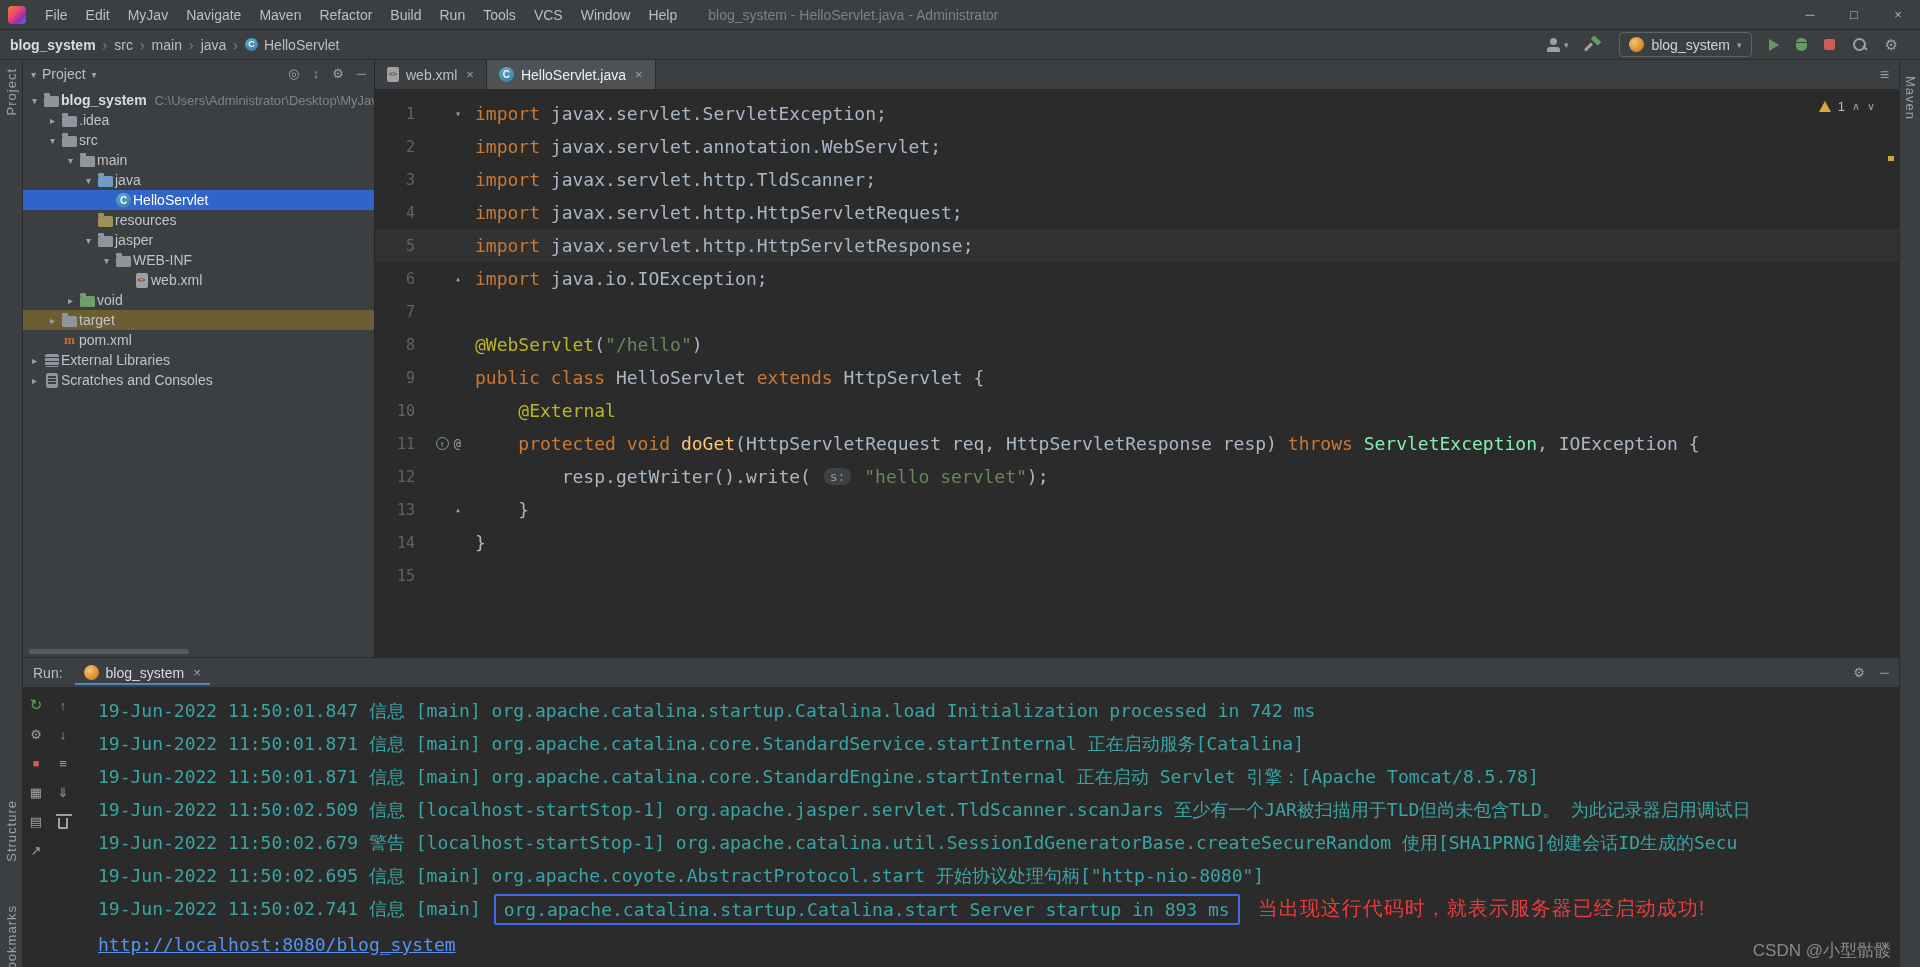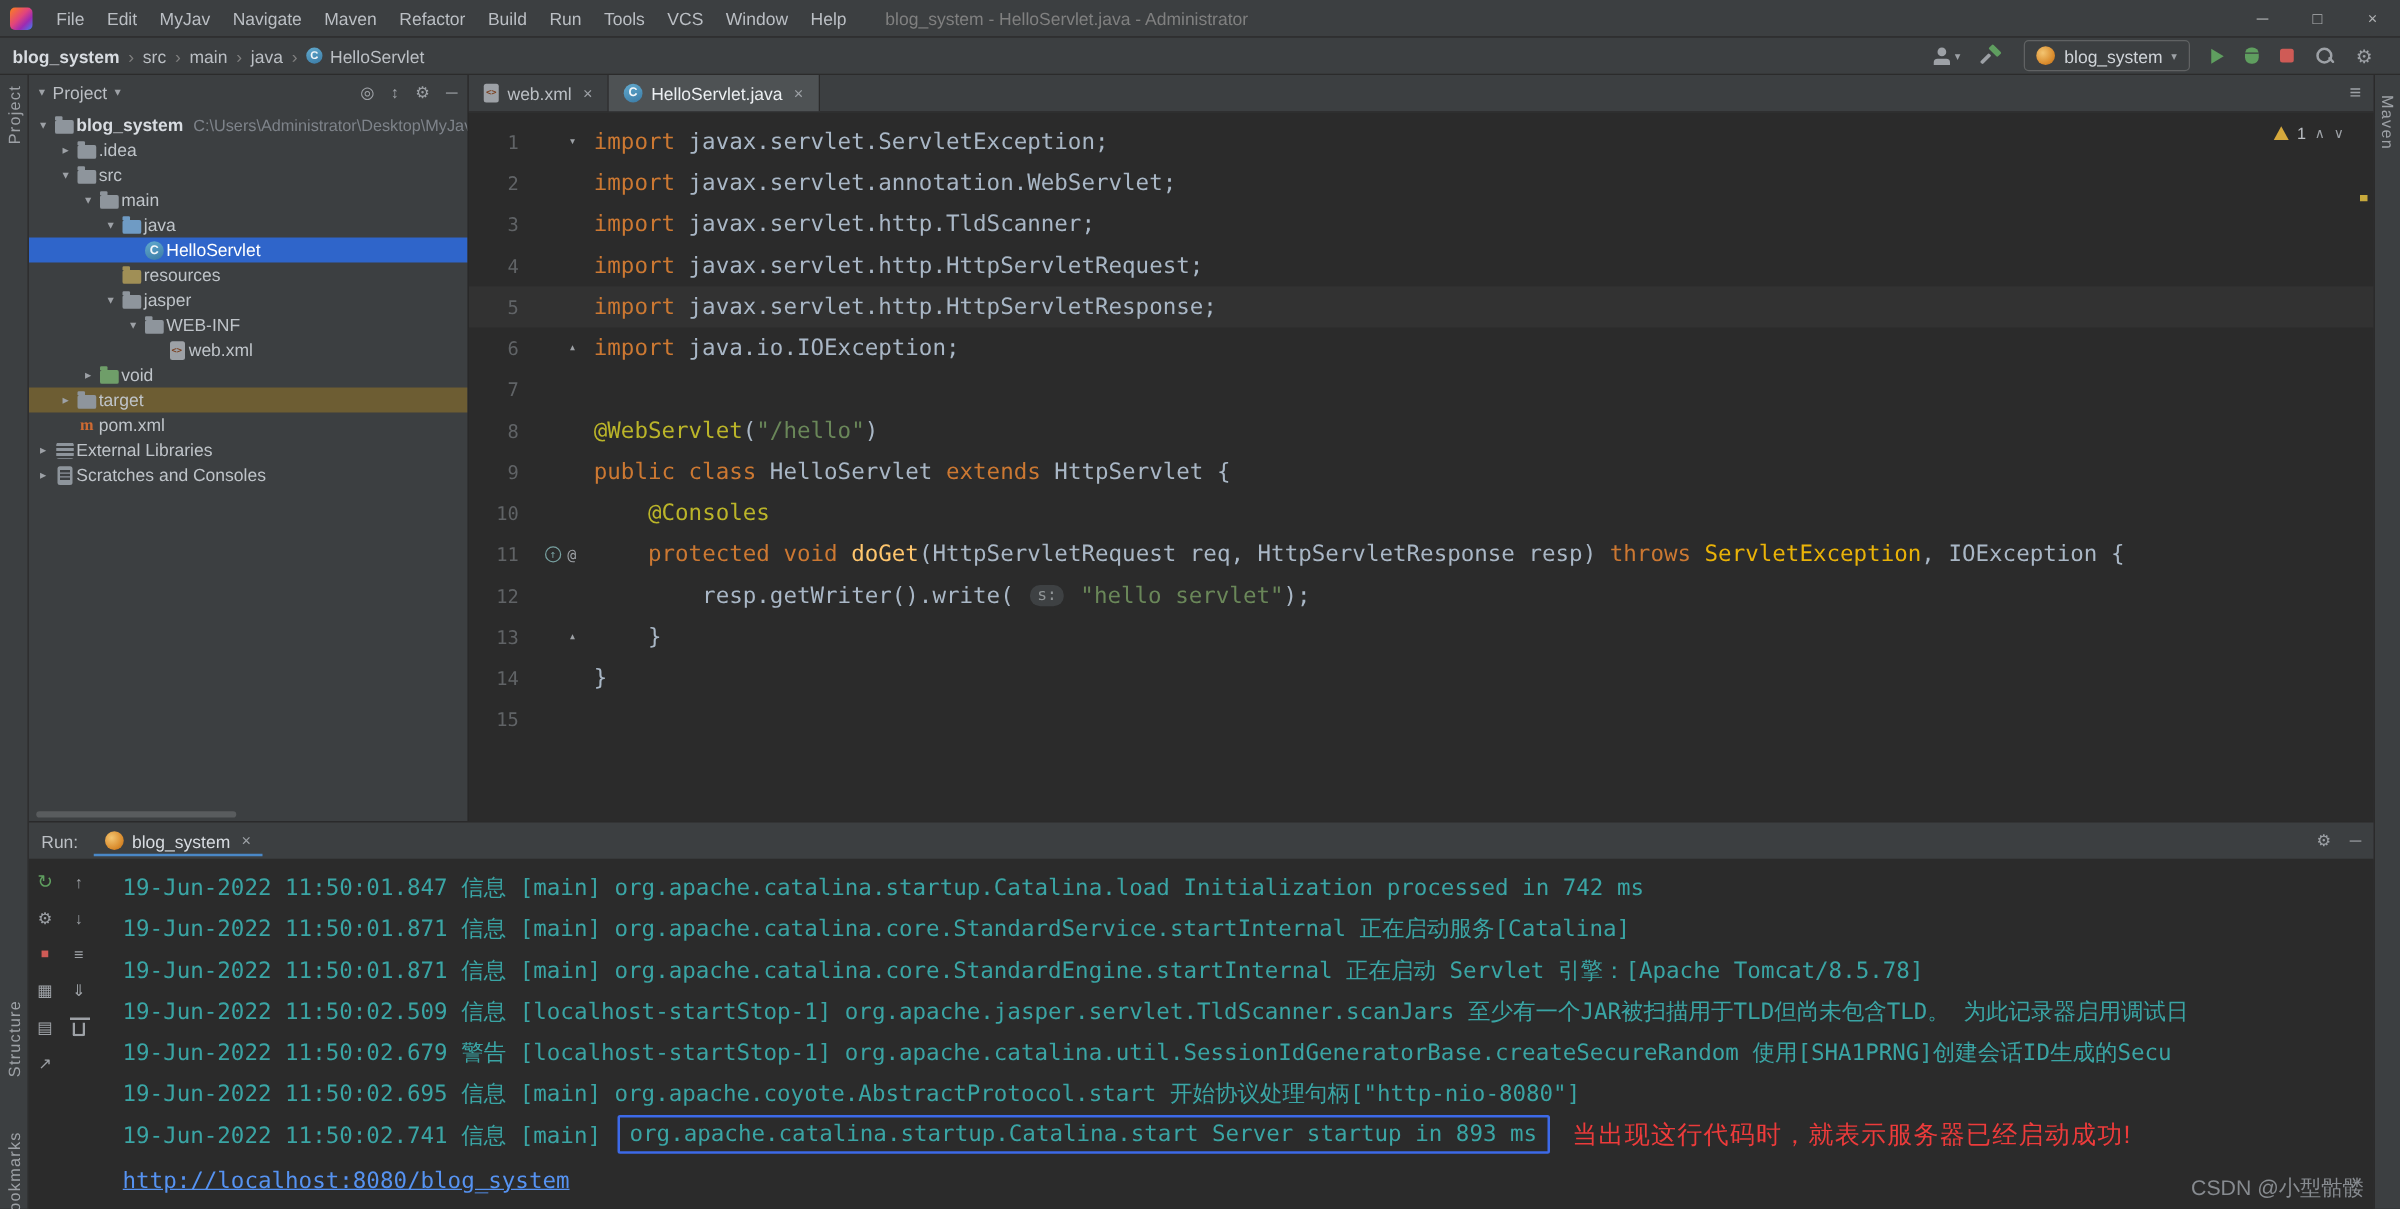--- a/index.html
+++ b/index.html
@@ -93,21 +93,21 @@
 .fold{font-size:10px;color:#9da1a6}
 .ovr{width:13px;height:13px;border:1px solid #77a0a0;border-radius:50%;position:relative;display:inline-block;flex:none}
 .ovr::before{content:"↑";position:absolute;left:0;right:0;top:0;text-align:center;font-size:9px;color:#77a0a0;line-height:12px}
 .at{color:#9da1a6;font-size:12px}
 .ct{white-space:pre;color:#a9b7c6}
 .t-kw{color:#cc7832}
 .t-def{color:#a9b7c6}
 .t-ann{color:#bbb529}
 .t-str{color:#6a8759}
 .t-fn{color:#ffc66d}
-.t-gray{color:#eab308}
+.t-gray{color:#86efac}
 .t-hint{background:#3e4143;color:#8f9496;border-radius:8px;padding:1px 6px;margin:0 2px;font-size:13px;vertical-align:2px}
 .insp{position:absolute;top:9px;right:24px;display:flex;align-items:center;gap:7px;font-size:13px;color:#bbbfc4;font-family:"Liberation Sans",sans-serif}
 .warn-tri{width:0;height:0;border-left:6px solid transparent;border-right:6px solid transparent;border-bottom:11px solid #d6a93c}
 .chev-ud{color:#9da1a6;font-size:11px}
 .scrollmark{position:absolute;right:5px;top:66px;width:6px;height:5px;background:#c7a93c}
 
 .runpanel{position:absolute;left:23px;right:21px;bottom:0;height:310px;background:#2b2b2b;border-top:1px solid #2b2b2b;z-index:3}
 .rp-header{height:30px;background:#3c3f41;border-bottom:1px solid #2b2b2b;display:flex;align-items:center;gap:12px;padding:0 10px;font-size:14px;color:#bbbfc4}
 .rp-tab{display:flex;align-items:center;gap:7px;padding:4px 9px 2px 9px;border-bottom:2px solid #4a88c7;color:#d8dce1}
 .rp-icons{margin-left:auto;display:flex;gap:15px}
@@ -115,21 +115,21 @@
 .rt-col{position:absolute;top:8px;display:flex;flex-direction:column;gap:11px;align-items:center;width:26px}
 .rt-col.c1{left:0}
 .rt-col.c2{left:27px}
 .rt-icon{width:18px;height:18px;display:flex;align-items:center;justify-content:center;font-size:13px;color:#9da1a6}
 .rt-icon.green{color:#5f9e5f;font-size:15px}
 .rt-icon.red{color:#cf5b56;font-size:11px}
 .trash-shape{position:relative;width:10px;height:11px;border:2px solid #9da1a6;border-top:none;border-radius:0 0 2px 2px;margin-top:4px}
 .trash-shape::before{content:"";position:absolute;top:-4px;left:-4px;width:16px;height:2px;background:#9da1a6}
 .console{position:absolute;left:75px;top:6px;right:2px;bottom:0;font-family:"DejaVu Sans Mono","Liberation Mono",monospace;font-size:18px;color:#3aa5a5;overflow:hidden}
 .console-line{height:33px;line-height:33px;white-space:pre;overflow:hidden}
-.console-line.final{display:flex;align-items:flex-start}
+.console-line.final{display:flex;align-items:flex-end}
 .boxed{border:2px solid #3d6ae8;border-radius:2px;padding:0 8px;margin-left:2px;height:31px;display:inline-flex;align-items:center;flex:none}
 .note{font-family:"Liberation Sans",sans-serif;font-size:20px;color:#ed3b3b;margin-left:18px;letter-spacing:1px;white-space:nowrap}
 .console-link{display:inline-block;margin-top:9px;color:#5693f2;text-decoration:underline}
 .watermark{position:absolute;right:8px;bottom:5px;color:#878b90;font-size:17px}
 </style>
 </head>
 <body>
 
 <div class="titlebar">
   <div class="logo"></div>
@@ -391,21 +391,21 @@
             <span class="ct"><span class="t-ann">@WebServlet</span><span class="t-def">(</span><span class="t-str">"/hello"</span><span class="t-def">)</span></span>
           </div>
           <div class="code-line">
             <span class="lnum">9</span>
             <span class="gicon"></span>
             <span class="ct"><span class="t-kw">public class </span><span class="t-def">HelloServlet </span><span class="t-kw">extends </span><span class="t-def">HttpServlet {</span></span>
           </div>
           <div class="code-line">
             <span class="lnum">10</span>
             <span class="gicon"></span>
-            <span class="ct"><span class="t-def">    </span><span class="t-ann">@Consoles</span></span>
+            <span class="ct"><span class="t-def">    </span><span class="t-ann">@External</span></span>
           </div>
           <div class="code-line">
             <span class="lnum">11</span>
             <span class="gicon">
               <span class="ovr"></span>
               <span class="at">@</span>
             </span>
             <span class="ct"><span class="t-def">    </span><span class="t-kw">protected void </span><span class="t-fn">doGet</span><span class="t-def">(HttpServletRequest req, HttpServletResponse resp) </span><span class="t-kw">throws </span><span class="t-gray">ServletException</span><span class="t-def">, IOException {</span></span>
           </div>
           <div class="code-line">

